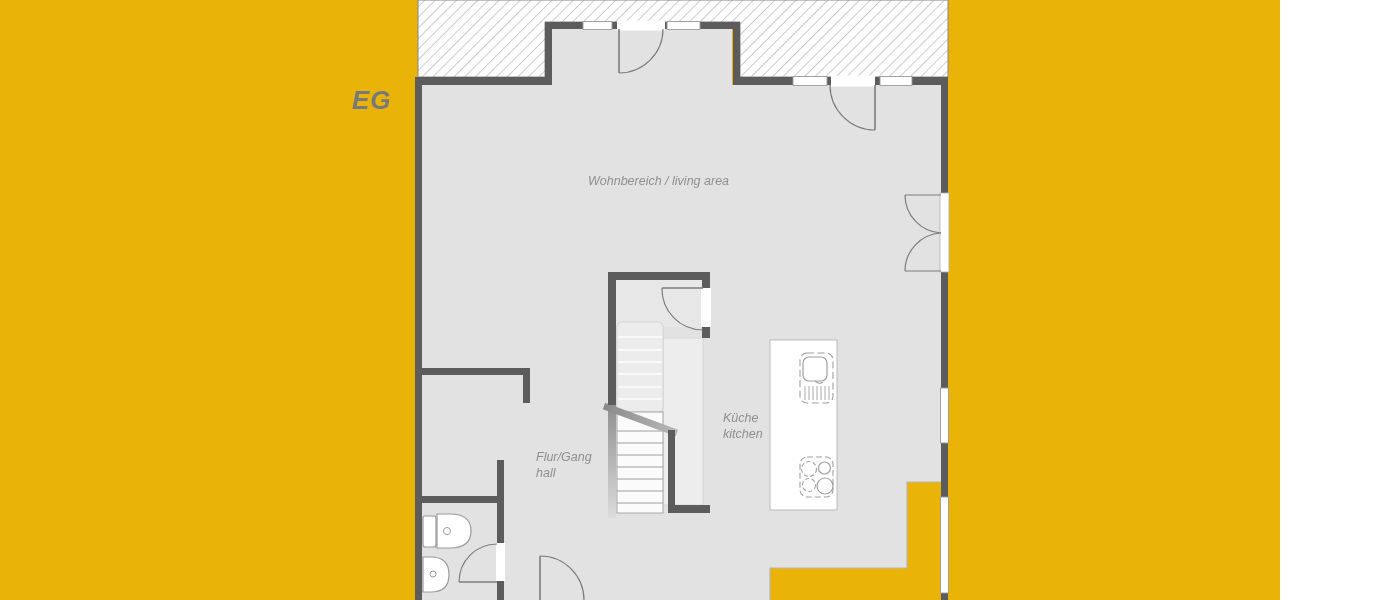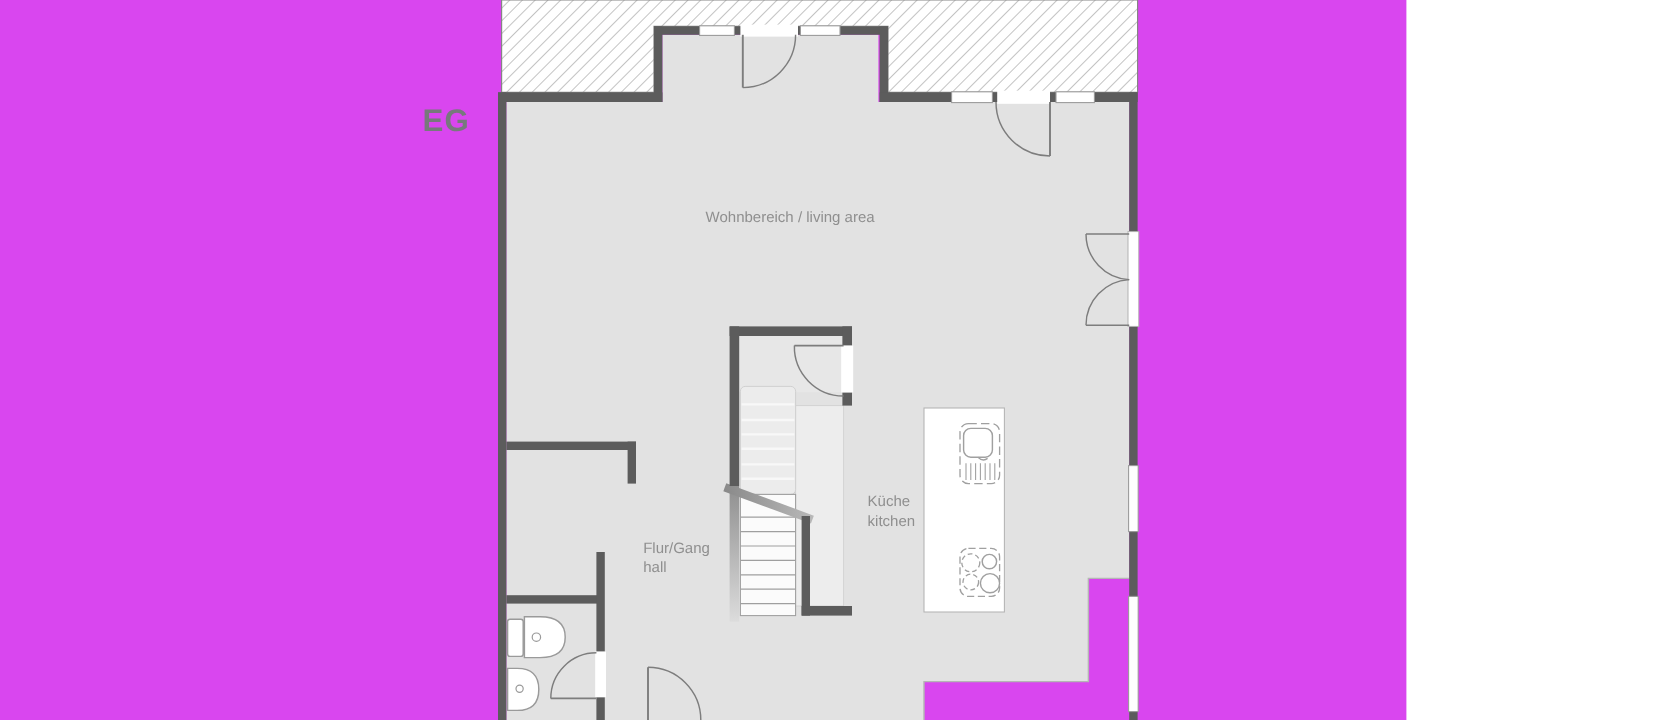--- a/index.html
+++ b/index.html
@@ -1,17 +1,17 @@
 <!DOCTYPE html>
 <html><head>
 <meta charset="utf-8">
 <style>
   html,body{margin:0;padding:0;background:#ffffff;}
-  .plan-wrap{position:relative;width:1172px;height:600px;background:#d946ef;overflow:hidden;
-             font-family:"Liberation Sans", sans-serif;}
+  .plan-wrap{position:relative;width:1280px;height:600px;background:#eab308;overflow:hidden;
+             font-family:"Liberation Sans", sans-serif;font-style:italic;}
   svg text{font-family:"Liberation Sans", sans-serif;}
   .room-label{font-size:12.5px;fill:#8f8f8f;}
   .floor-label{font-size:26px;font-weight:bold;fill:#77797c;letter-spacing:1px;}
 </style>
 </head>
 <body>
 
 <div class="plan-wrap">
 <svg width="1400" height="600" viewBox="0 0 1400 600">
   <defs>

